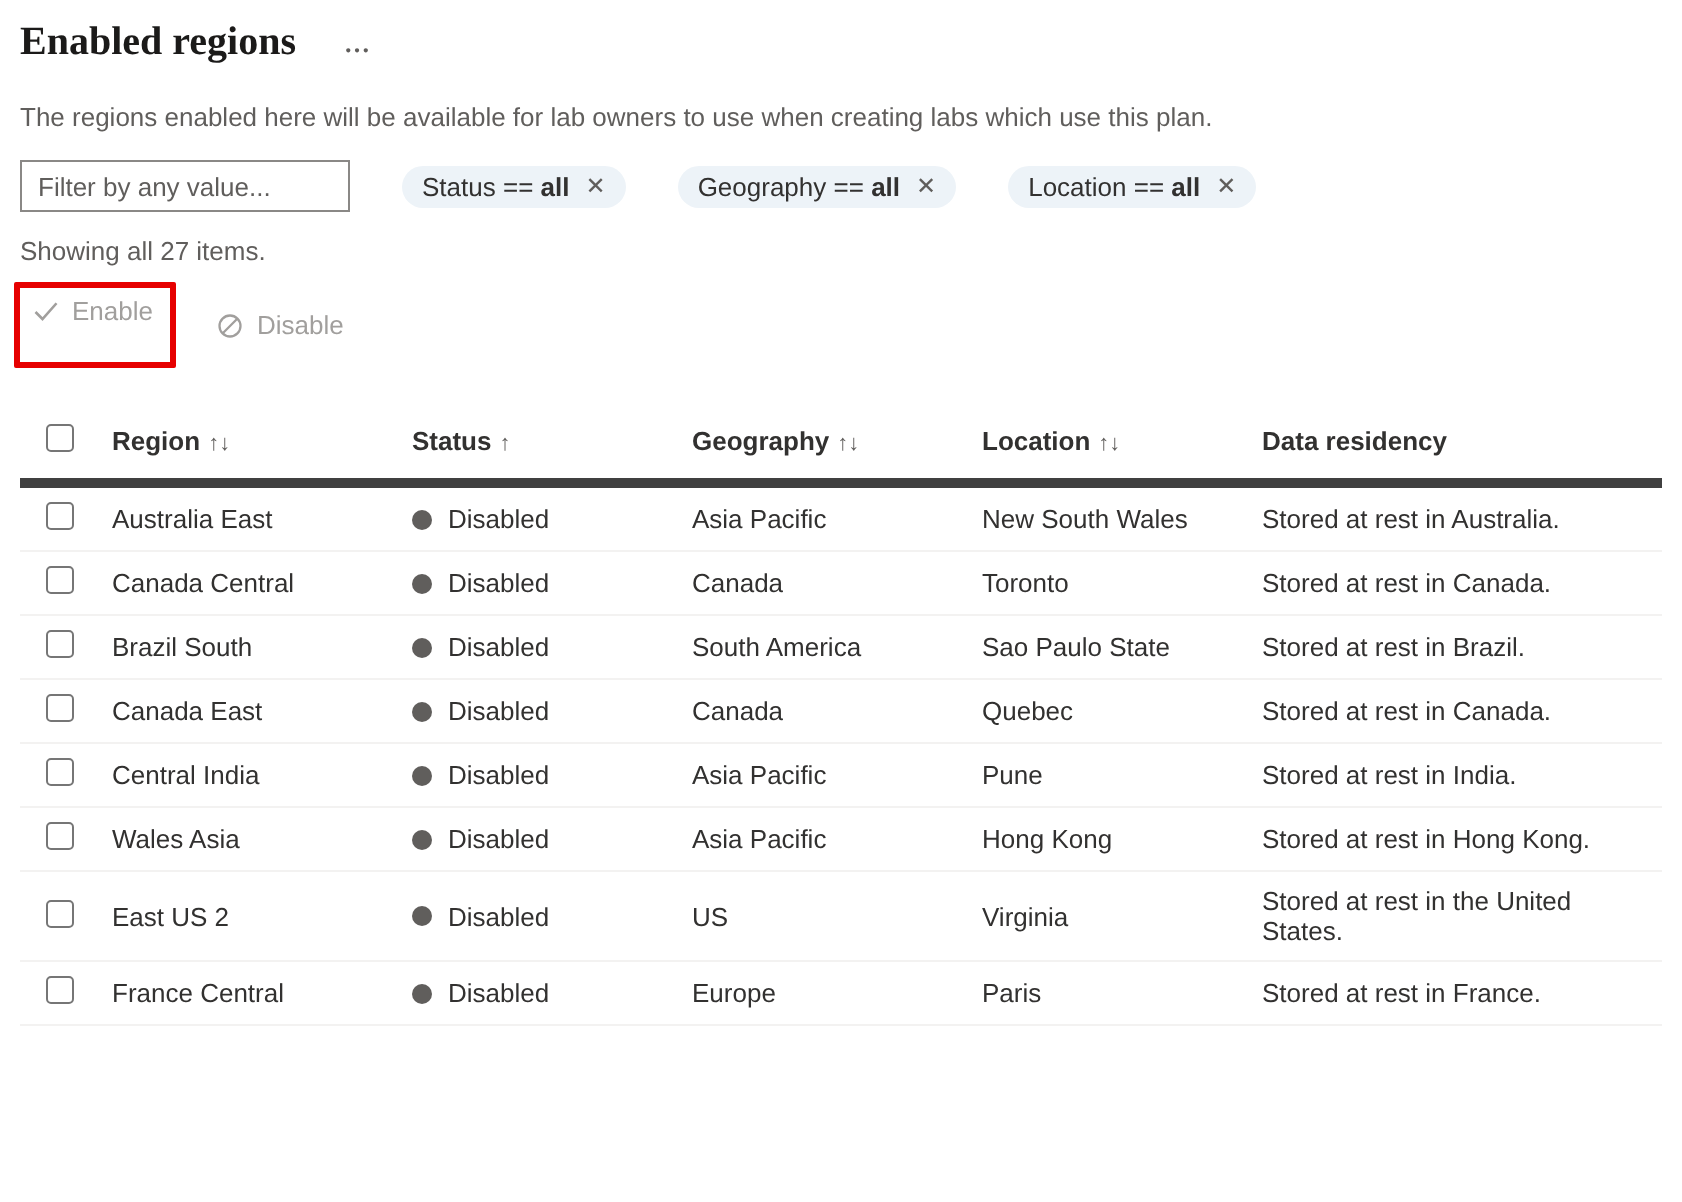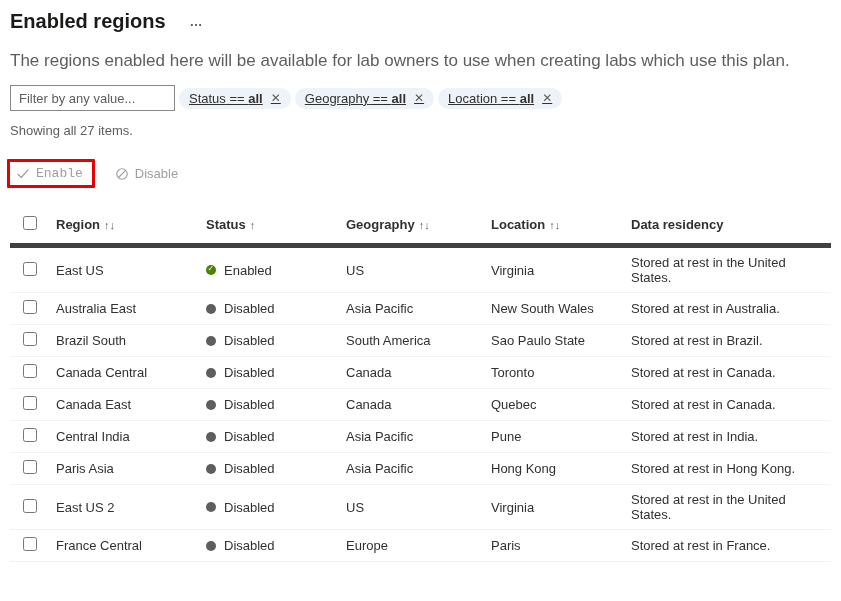--- a/index.html
+++ b/index.html
@@ -9,40 +9,41 @@
       color: #323130;
       background: #ffffff;
       padding: 10px;
       width: 841px;
     }
     .header-row {
       display: flex;
       align-items: center;
       gap: 24px;
       margin-bottom: 18px;
+      font-family: Liberation Serif, serif;
     }
     .page-title {
       font-size: 20px;
       font-weight: 600;
       color: #1b1a19;
     }
     .ellipsis {
       color: #605e5c;
       font-weight: 600;
       cursor: pointer;
     }
     .description {
       color: #605e5c;
-      font-size: 17px;
+      font-size: 13px;
       margin-bottom: 14px;
     }
     .filter-row {
       display: flex;
       align-items: center;
-      gap: 4px;
+      gap: 26px;
       margin-bottom: 12px;
     }
     .filter-input {
       width: 165px;
       height: 26px;
       border: 1px solid #8a8886;
       padding: 3px 8px;
       font-family: inherit;
       font-size: 13px;
       color: #323130;
@@ -50,31 +51,30 @@
     .filter-input::placeholder { color: #605e5c; }
     .pill {
       background: #edf3f8;
       border-radius: 12px;
       padding: 3px 10px;
       font-size: 13px;
       color: #323130;
       display: inline-flex;
       gap: 8px;
       cursor: pointer;
-      text-decoration: underline;
     }
     .pill-x {
       color: #605e5c;
       font-size: 12px;
       cursor: pointer;
     }
     .showing {
       color: #605e5c;
       font-size: 13px;
-      margin-bottom: 21px;
+      margin-bottom: 8px;
     }
     .toolbar {
       display: flex;
       align-items: center;
       gap: 14px;
       margin-bottom: 20px;
     }
     .tool-btn {
       display: inline-flex;
       align-items: center;
@@ -85,21 +85,21 @@
       padding: 4px 6px;
       border: none;
       background: transparent;
       font-family: inherit;
     }
     .tool-btn svg { width: 14px; height: 14px; }
     .highlight {
       border: 3px solid #e60000;
       border-radius: 1px;
     }
-    .enable-highlight { padding-right: 3px; padding-bottom: 0; margin-left: -3px; font-family: Liberation Mono, monospace;}
+    .enable-highlight { padding-right: 3px; padding-bottom: 14px; margin-left: -3px;}
     table {
       width: 100%;
       border-collapse: collapse;
       font-size: 13px;
     }
     thead th {
       text-align: left;
       font-weight: 600;
       color: #323130;
       padding: 8px 6px 10px;
@@ -201,126 +201,113 @@
       </th>
       <th class="col-loc">
         <span>Location</span><span class="sort-icon">↑↓</span>
       </th>
       <th>
         <span>Data residency</span>
       </th>
     </tr>
   </thead>
   <tbody id="tbody">
-  <tr>
-        <td class="col-check"><input type="checkbox" style=""></td>
-        <td>East US</td>
-        <td>
-          <span class="status-cell">
-            <span class="status-dot enabled"></span>
-            <span>Enabled</span>
+      <tr>
+        <td class="col-check"><input type="checkbox" style=""></td>
+        <td>Australia East</td>
+        <td>
+          <span class="status-cell">
+            <span class="status-dot"></span>
+            <span>Disabled</span>
+          </span>
+        </td>
+        <td>Asia Pacific</td>
+        <td>New South Wales</td>
+        <td>Stored at rest in Australia.</td>
+      </tr>
+      <tr>
+        <td class="col-check"><input type="checkbox" style=""></td>
+        <td>Canada Central</td>
+        <td>
+          <span class="status-cell">
+            <span class="status-dot"></span>
+            <span>Disabled</span>
+          </span>
+        </td>
+        <td>Canada</td>
+        <td>Toronto</td>
+        <td>Stored at rest in Canada.</td>
+      </tr>
+      <tr>
+        <td class="col-check"><input type="checkbox" style=""></td>
+        <td>Brazil South</td>
+        <td>
+          <span class="status-cell">
+            <span class="status-dot"></span>
+            <span>Disabled</span>
+          </span>
+        </td>
+        <td>South America</td>
+        <td>Sao Paulo State</td>
+        <td>Stored at rest in Brazil.</td>
+      </tr>
+      <tr>
+        <td class="col-check"><input type="checkbox" style=""></td>
+        <td>Canada East</td>
+        <td>
+          <span class="status-cell">
+            <span class="status-dot"></span>
+            <span>Disabled</span>
+          </span>
+        </td>
+        <td>Canada</td>
+        <td>Quebec</td>
+        <td>Stored at rest in Canada.</td>
+      </tr>
+      <tr>
+        <td class="col-check"><input type="checkbox" style=""></td>
+        <td>Central India</td>
+        <td>
+          <span class="status-cell">
+            <span class="status-dot"></span>
+            <span>Disabled</span>
+          </span>
+        </td>
+        <td>Asia Pacific</td>
+        <td>Pune</td>
+        <td>Stored at rest in India.</td>
+      </tr>
+      <tr>
+        <td class="col-check"><input type="checkbox" style=""></td>
+        <td>Wales Asia</td>
+        <td>
+          <span class="status-cell">
+            <span class="status-dot"></span>
+            <span>Disabled</span>
+          </span>
+        </td>
+        <td>Asia Pacific</td>
+        <td>Hong Kong</td>
+        <td>Stored at rest in Hong Kong.</td>
+      </tr>
+      <tr>
+        <td class="col-check"><input type="checkbox" style=""></td>
+        <td>East US 2</td>
+        <td>
+          <span class="status-cell">
+            <span class="status-dot"></span>
+            <span>Disabled</span>
           </span>
         </td>
         <td>US</td>
         <td>Virginia</td>
         <td>Stored at rest in the United States.</td>
       </tr>
       <tr>
         <td class="col-check"><input type="checkbox" style=""></td>
-        <td>Australia East</td>
-        <td>
-          <span class="status-cell">
-            <span class="status-dot"></span>
-            <span>Disabled</span>
-          </span>
-        </td>
-        <td>Asia Pacific</td>
-        <td>New South Wales</td>
-        <td>Stored at rest in Australia.</td>
-      </tr>
-      <tr>
-        <td class="col-check"><input type="checkbox" style=""></td>
-        <td>Brazil South</td>
-        <td>
-          <span class="status-cell">
-            <span class="status-dot"></span>
-            <span>Disabled</span>
-          </span>
-        </td>
-        <td>South America</td>
-        <td>Sao Paulo State</td>
-        <td>Stored at rest in Brazil.</td>
-      </tr>
-      <tr>
-        <td class="col-check"><input type="checkbox" style=""></td>
-        <td>Canada Central</td>
-        <td>
-          <span class="status-cell">
-            <span class="status-dot"></span>
-            <span>Disabled</span>
-          </span>
-        </td>
-        <td>Canada</td>
-        <td>Toronto</td>
-        <td>Stored at rest in Canada.</td>
-      </tr>
-      <tr>
-        <td class="col-check"><input type="checkbox" style=""></td>
-        <td>Canada East</td>
-        <td>
-          <span class="status-cell">
-            <span class="status-dot"></span>
-            <span>Disabled</span>
-          </span>
-        </td>
-        <td>Canada</td>
-        <td>Quebec</td>
-        <td>Stored at rest in Canada.</td>
-      </tr>
-      <tr>
-        <td class="col-check"><input type="checkbox" style=""></td>
-        <td>Central India</td>
-        <td>
-          <span class="status-cell">
-            <span class="status-dot"></span>
-            <span>Disabled</span>
-          </span>
-        </td>
-        <td>Asia Pacific</td>
-        <td>Pune</td>
-        <td>Stored at rest in India.</td>
-      </tr>
-      <tr>
-        <td class="col-check"><input type="checkbox" style=""></td>
-        <td>Paris Asia</td>
-        <td>
-          <span class="status-cell">
-            <span class="status-dot"></span>
-            <span>Disabled</span>
-          </span>
-        </td>
-        <td>Asia Pacific</td>
-        <td>Hong Kong</td>
-        <td>Stored at rest in Hong Kong.</td>
-      </tr>
-      <tr>
-        <td class="col-check"><input type="checkbox" style=""></td>
-        <td>East US 2</td>
-        <td>
-          <span class="status-cell">
-            <span class="status-dot"></span>
-            <span>Disabled</span>
-          </span>
-        </td>
-        <td>US</td>
-        <td>Virginia</td>
-        <td>Stored at rest in the United States.</td>
-      </tr>
-      <tr>
-        <td class="col-check"><input type="checkbox" style=""></td>
         <td>France Central</td>
         <td>
           <span class="status-cell">
             <span class="status-dot"></span>
             <span>Disabled</span>
           </span>
         </td>
         <td>Europe</td>
         <td>Paris</td>
         <td>Stored at rest in France.</td>

